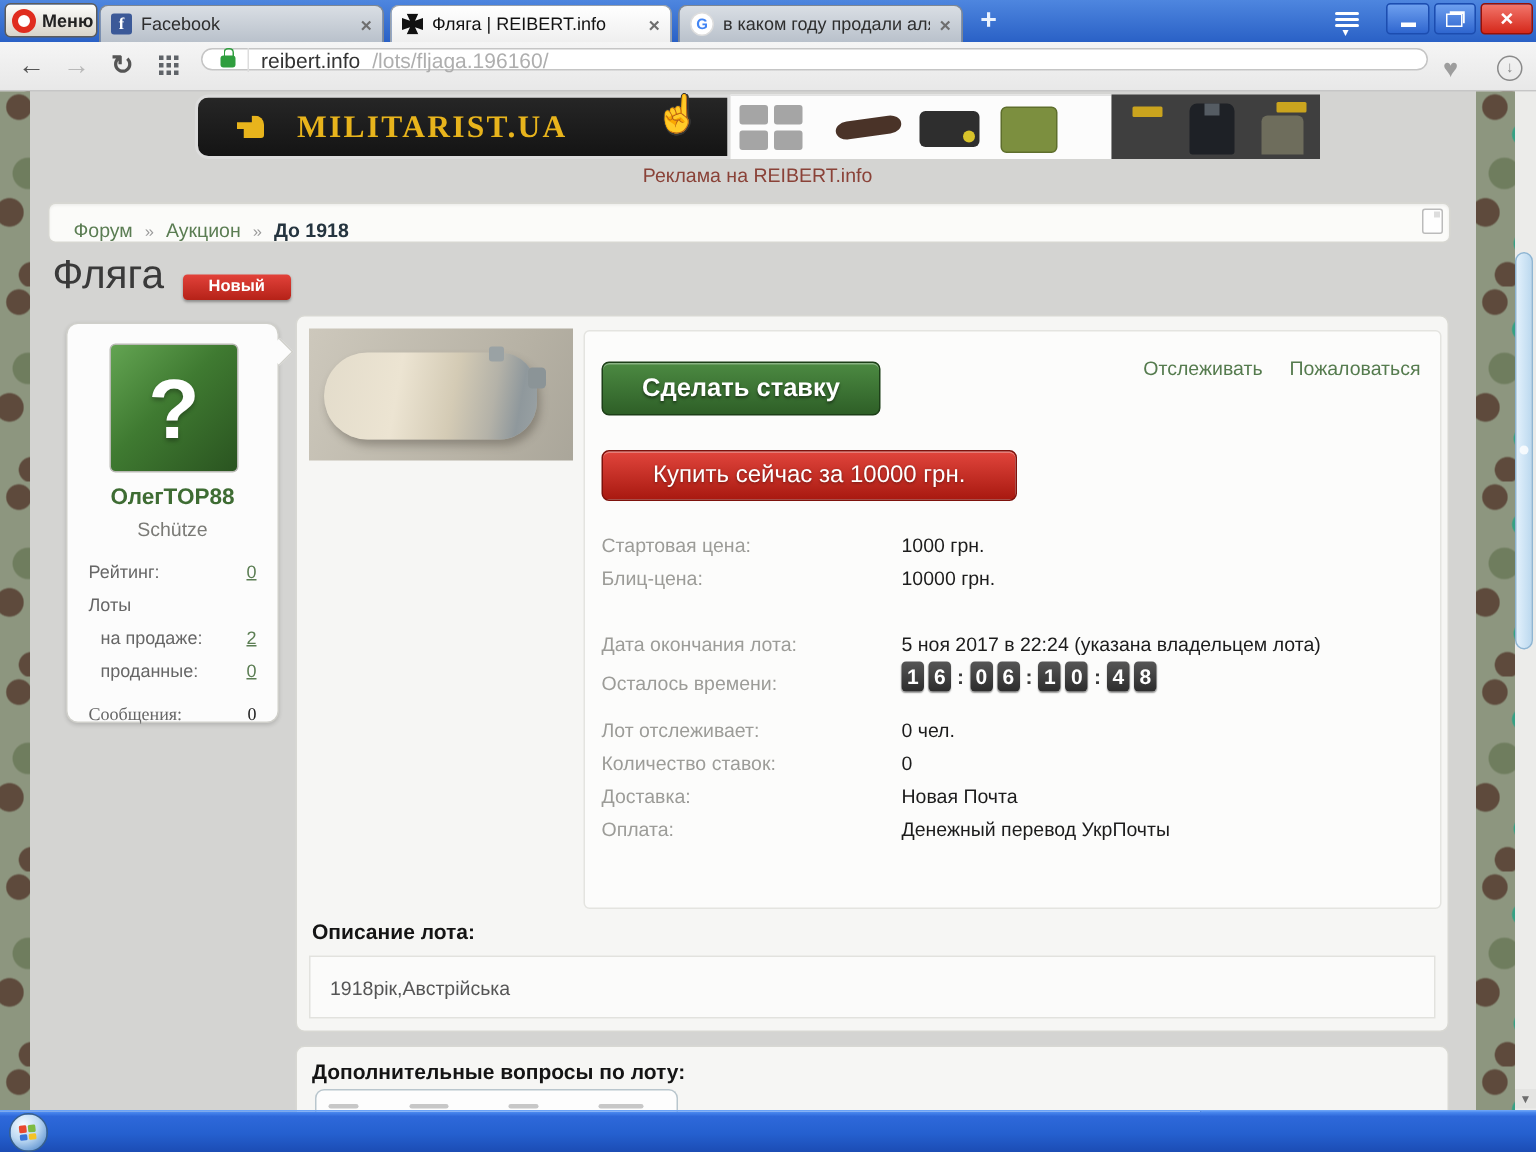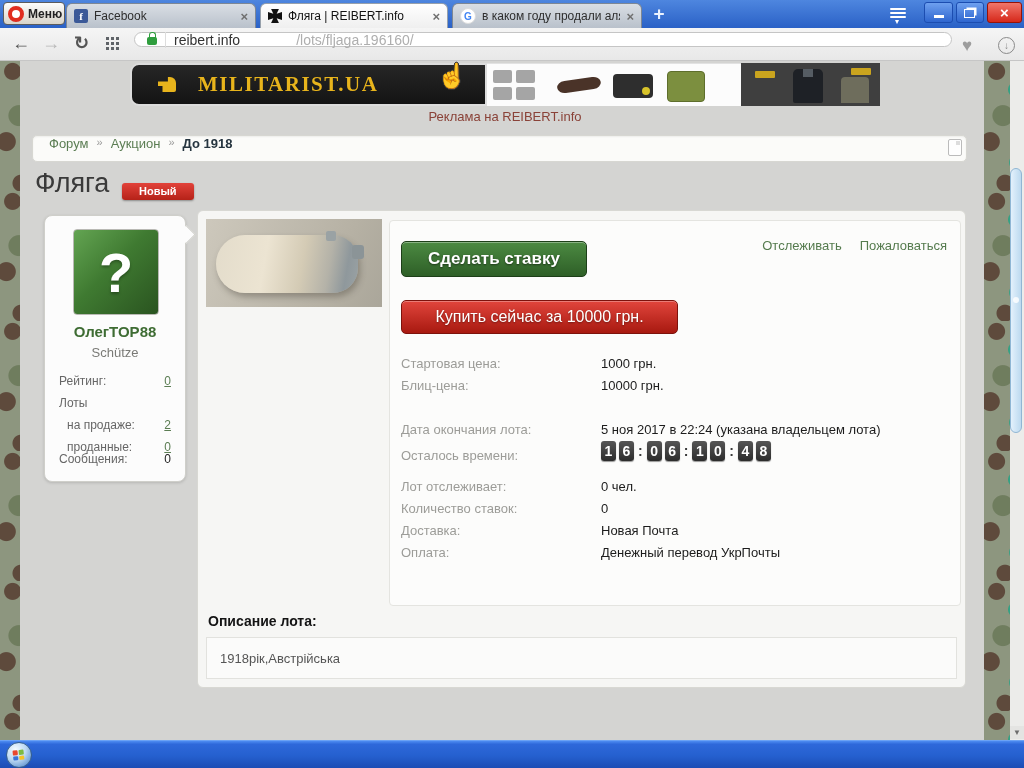--- a/index.html
+++ b/index.html
@@ -51,21 +51,21 @@
   .grid9{position:absolute;left:106px;top:37px;width:13px;height:13px;display:grid;
     grid-template-columns:3px 3px 3px;grid-template-rows:3px 3px 3px;gap:2px;}
   .grid9 i{background:#5f6368;}
   .urlfield{position:absolute;left:134px;top:32px;width:818px;height:15px;box-sizing:border-box;
     background:#fff;border:1px solid #c5c5c5;border-radius:13px;display:flex;align-items:center;
     gap:8px;padding:0 12px;font-size:14px;}
   .lock{width:10px;height:8px;background:#2f9e3e;border-radius:2px;position:relative;margin-top:3px;flex:none;}
   .lock::before{content:"";position:absolute;top:-5px;left:2px;width:5px;height:6px;
     border:1.5px solid #2f9e3e;border-bottom:none;border-radius:3px 3px 0 0;}
   .urlsep{width:1px;height:16px;background:#ddd;}
-  .urlhost{color:#333;} .urlpath{color:#aeaeae;margin-left:48px;}
+  .urlhost{color:#333;} .urlpath{color:#aeaeae;}
   .heart{position:absolute;left:962px;top:36px;color:#9d9d9d;font-size:17px;}
   .heart::before{content:"\2665";}
   .dlbtn{position:absolute;left:998px;top:37px;width:15px;height:15px;border:1.5px solid #8a8a8a;
     border-radius:50%;color:#8a8a8a;font-size:10px;text-align:center;line-height:15px;}
   .dlbtn::before{content:"\2193";}
 
   
   .camo{position:absolute;top:61px;height:679px;background-color:#8d967f;
     background-image:
       radial-gradient(circle at 30% 8%, #5e4a3c 0 8px, transparent 9px),
@@ -112,21 +112,21 @@
   .shirt{position:absolute;left:100px;top:14px;width:28px;height:26px;background:#6e6d5c;border-radius:4px 4px 0 0;}
   .chip{position:absolute;width:20px;height:7px;background:#caa41e;border-radius:1px;}
   .chip.c1{left:14px;top:8px;} .chip.c2{left:110px;top:5px;}
 
   .ad-caption{position:absolute;left:130px;top:109px;width:750px;text-align:center;
     font-size:13px;color:#8a4238;}
 
   
   .breadcrumb{position:absolute;left:32px;top:135px;width:935px;height:27px;box-sizing:border-box;
     background:#fbfbf9;border:1px solid #d7d7d2;border-radius:5px;
-    display:flex;align-items:flex-start;gap:8px;padding-left:16px;font-size:13px;
+    display:flex;align-items:flex-end;gap:8px;padding-left:16px;font-size:13px;
     box-shadow:inset 0 1px 2px rgba(0,0,0,.06);}
   .bc-link{color:#5b7d53;} .bc-sep{color:#9a9a9a;font-size:11px;}
   .bc-current{color:#25343f;font-weight:bold;}
   .rss-ico{position:absolute;left:948px;top:139px;width:12px;height:15px;background:#fefefe;
     border:1px solid #bbb;border-radius:2px;}
   .rss-ico::after{content:"";position:absolute;right:1px;top:1px;width:4px;height:4px;background:#ddd;}
 
   
   .lot-title{position:absolute;left:35px;top:168px;font-size:27px;color:#3a3a3a;}
   .badge-new{position:absolute;left:122px;top:183px;height:17px;padding:0 17px;
@@ -377,21 +377,21 @@
       <span>Лоты</span>
     </div>
     <div class="stat indent" style="top:202px;">
       <span>на продаже:</span>
       <span class="v">2</span>
     </div>
     <div class="stat indent" style="top:224px;">
       <span>проданные:</span>
       <span class="v">0</span>
     </div>
-    <div class="stat" style="top:236px;">
+    <div class="stat" style="top:253px;font-family:Liberation Serif, serif;">
       <span>Сообщения:</span>
       <span class="v plain">0</span>
     </div>
   </div>
   <div class="card-arrow"></div>
 
   <div class="panel">
     <div class="innerbox"></div>
     <div class="photo">
         <div class="flask"></div>
@@ -450,20 +450,29 @@
       <span class="dlabel">Доставка:</span>
       <span class="dval">Новая Почта</span>
     </div>
 
     <div class="sec-heading" style="top:402px;">Описание лота:</div>
     <div class="desc-box">
       <span>1918рік,Австрійська</span>
     </div>
   </div>
 
+  <div class="qpanel">
+    <div class="sec-heading" style="top:8px;">Дополнительные вопросы по лоту:</div>
+    <div class="partial-box">
+      <span class="smudge" style="left:8px;width:20px;"></span>
+      <span class="smudge" style="left:62px;width:26px;"></span>
+      <span class="smudge" style="left:128px;width:20px;"></span>
+      <span class="smudge" style="left:188px;width:30px;"></span>
+    </div>
+  </div>
 
   <div class="taskbar">
     <div class="startorb" style="position:absolute;left:6px;top:1px;">
       <div class="flag">
           <i class="r"></i>
           <i class="g"></i>
           <i class="b"></i>
           <i class="y"></i>
         </div>
     </div>

